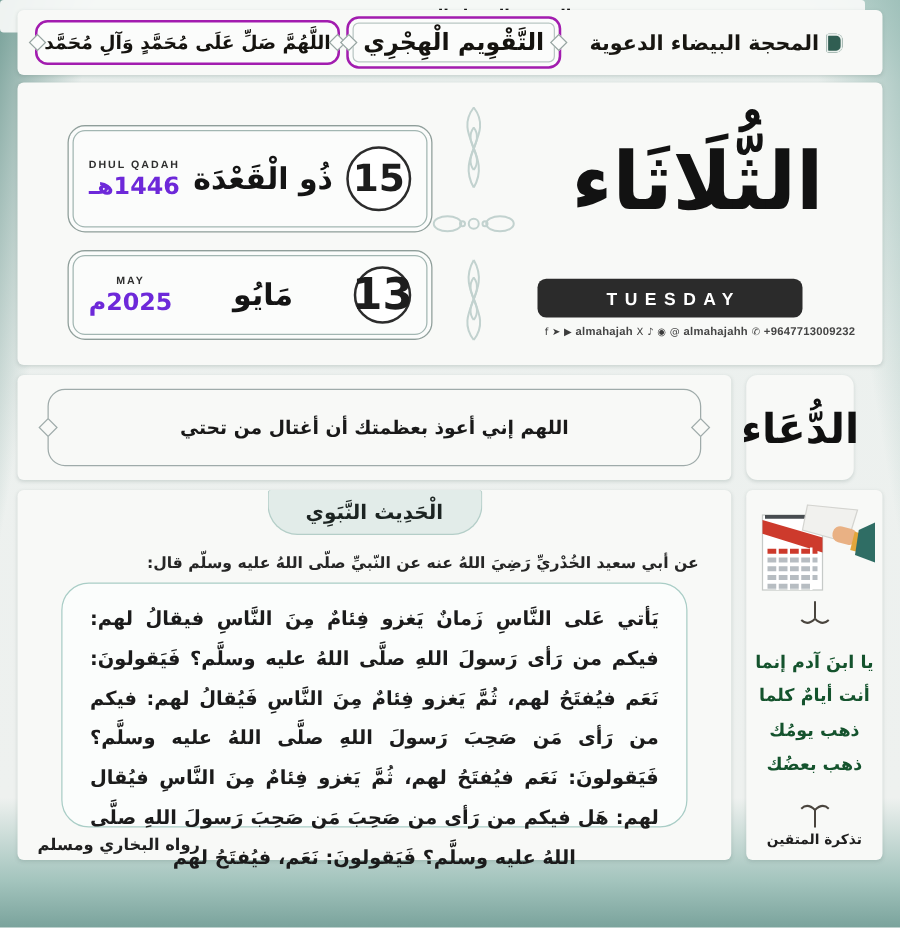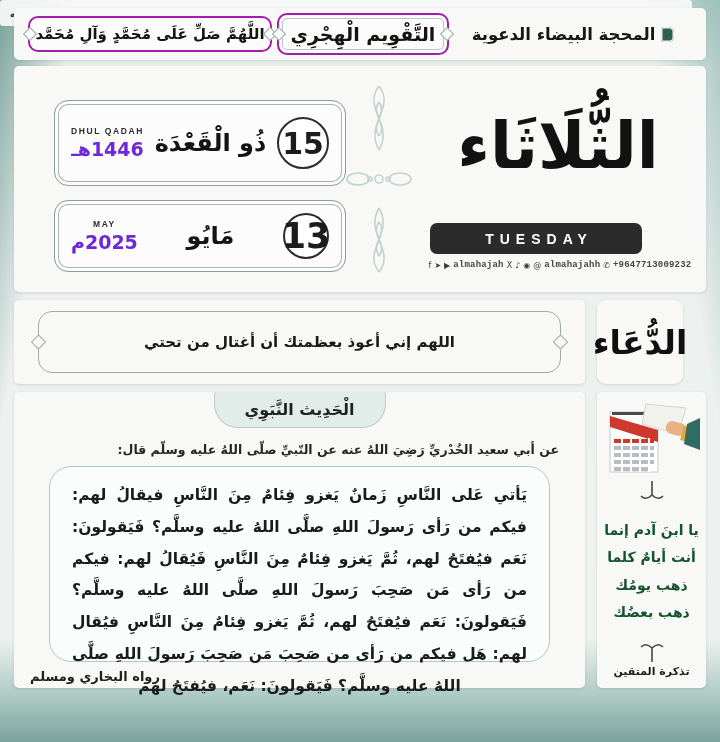--- a/index.html
+++ b/index.html
@@ -52,21 +52,21 @@
   .flourish { position:absolute; left:330px; top:14px; }
   .weekday-ar { position:absolute; left:402px; top:6px; width:284px; height:148px; line-height:148px;
                 text-align:center; font-size:64px; font-weight:bold; color:#121212; direction:rtl; }
   .weekday-en { position:absolute; left:416px; top:157px; width:212px; height:31px; background:#2b2b2b;
                 border-radius:7px; color:#fff; font-family:"Liberation Sans", sans-serif;
                 font-size:14px; font-weight:bold; letter-spacing:6px; text-indent:6px;
                 display:flex; align-items:center; justify-content:center; }
   .social-row { position:absolute; left:396px; top:194px; width:300px; display:flex; gap:3px;
                 align-items:center; justify-content:center; font-size:9px; color:#454545; }
   .social-row .glyph { font-size:8px; color:#3c3c3c; }
-  .social-row .handle { font-family:Liberation Mono, monospace; font-weight:bold; letter-spacing:.2px; }
+  .social-row .handle { font-family:Liberation Sans, sans-serif; font-weight:bold; letter-spacing:.2px; }
 
   
   .dua-panel { left:14px; top:300px; width:571px; height:84px; }
   .dua-frame { position:absolute; left:24px; top:11px; width:523px; height:62px;
                border:1px solid #9fabA8; border:1px solid #9fabaa; border-radius:14px;
                display:flex; align-items:center; justify-content:center; }
   .dua-frame::before, .dua-frame::after { content:""; position:absolute; top:50%; width:9px; height:9px;
                background:#f8f9f7; border:1px solid #9fabaa; transform:translateY(-50%) rotate(45deg); }
   .dua-frame::before { left:-6px; } .dua-frame::after { right:-6px; }
   .dua-text { font-size:15px; font-weight:bold; color:#191919; direction:rtl; }

